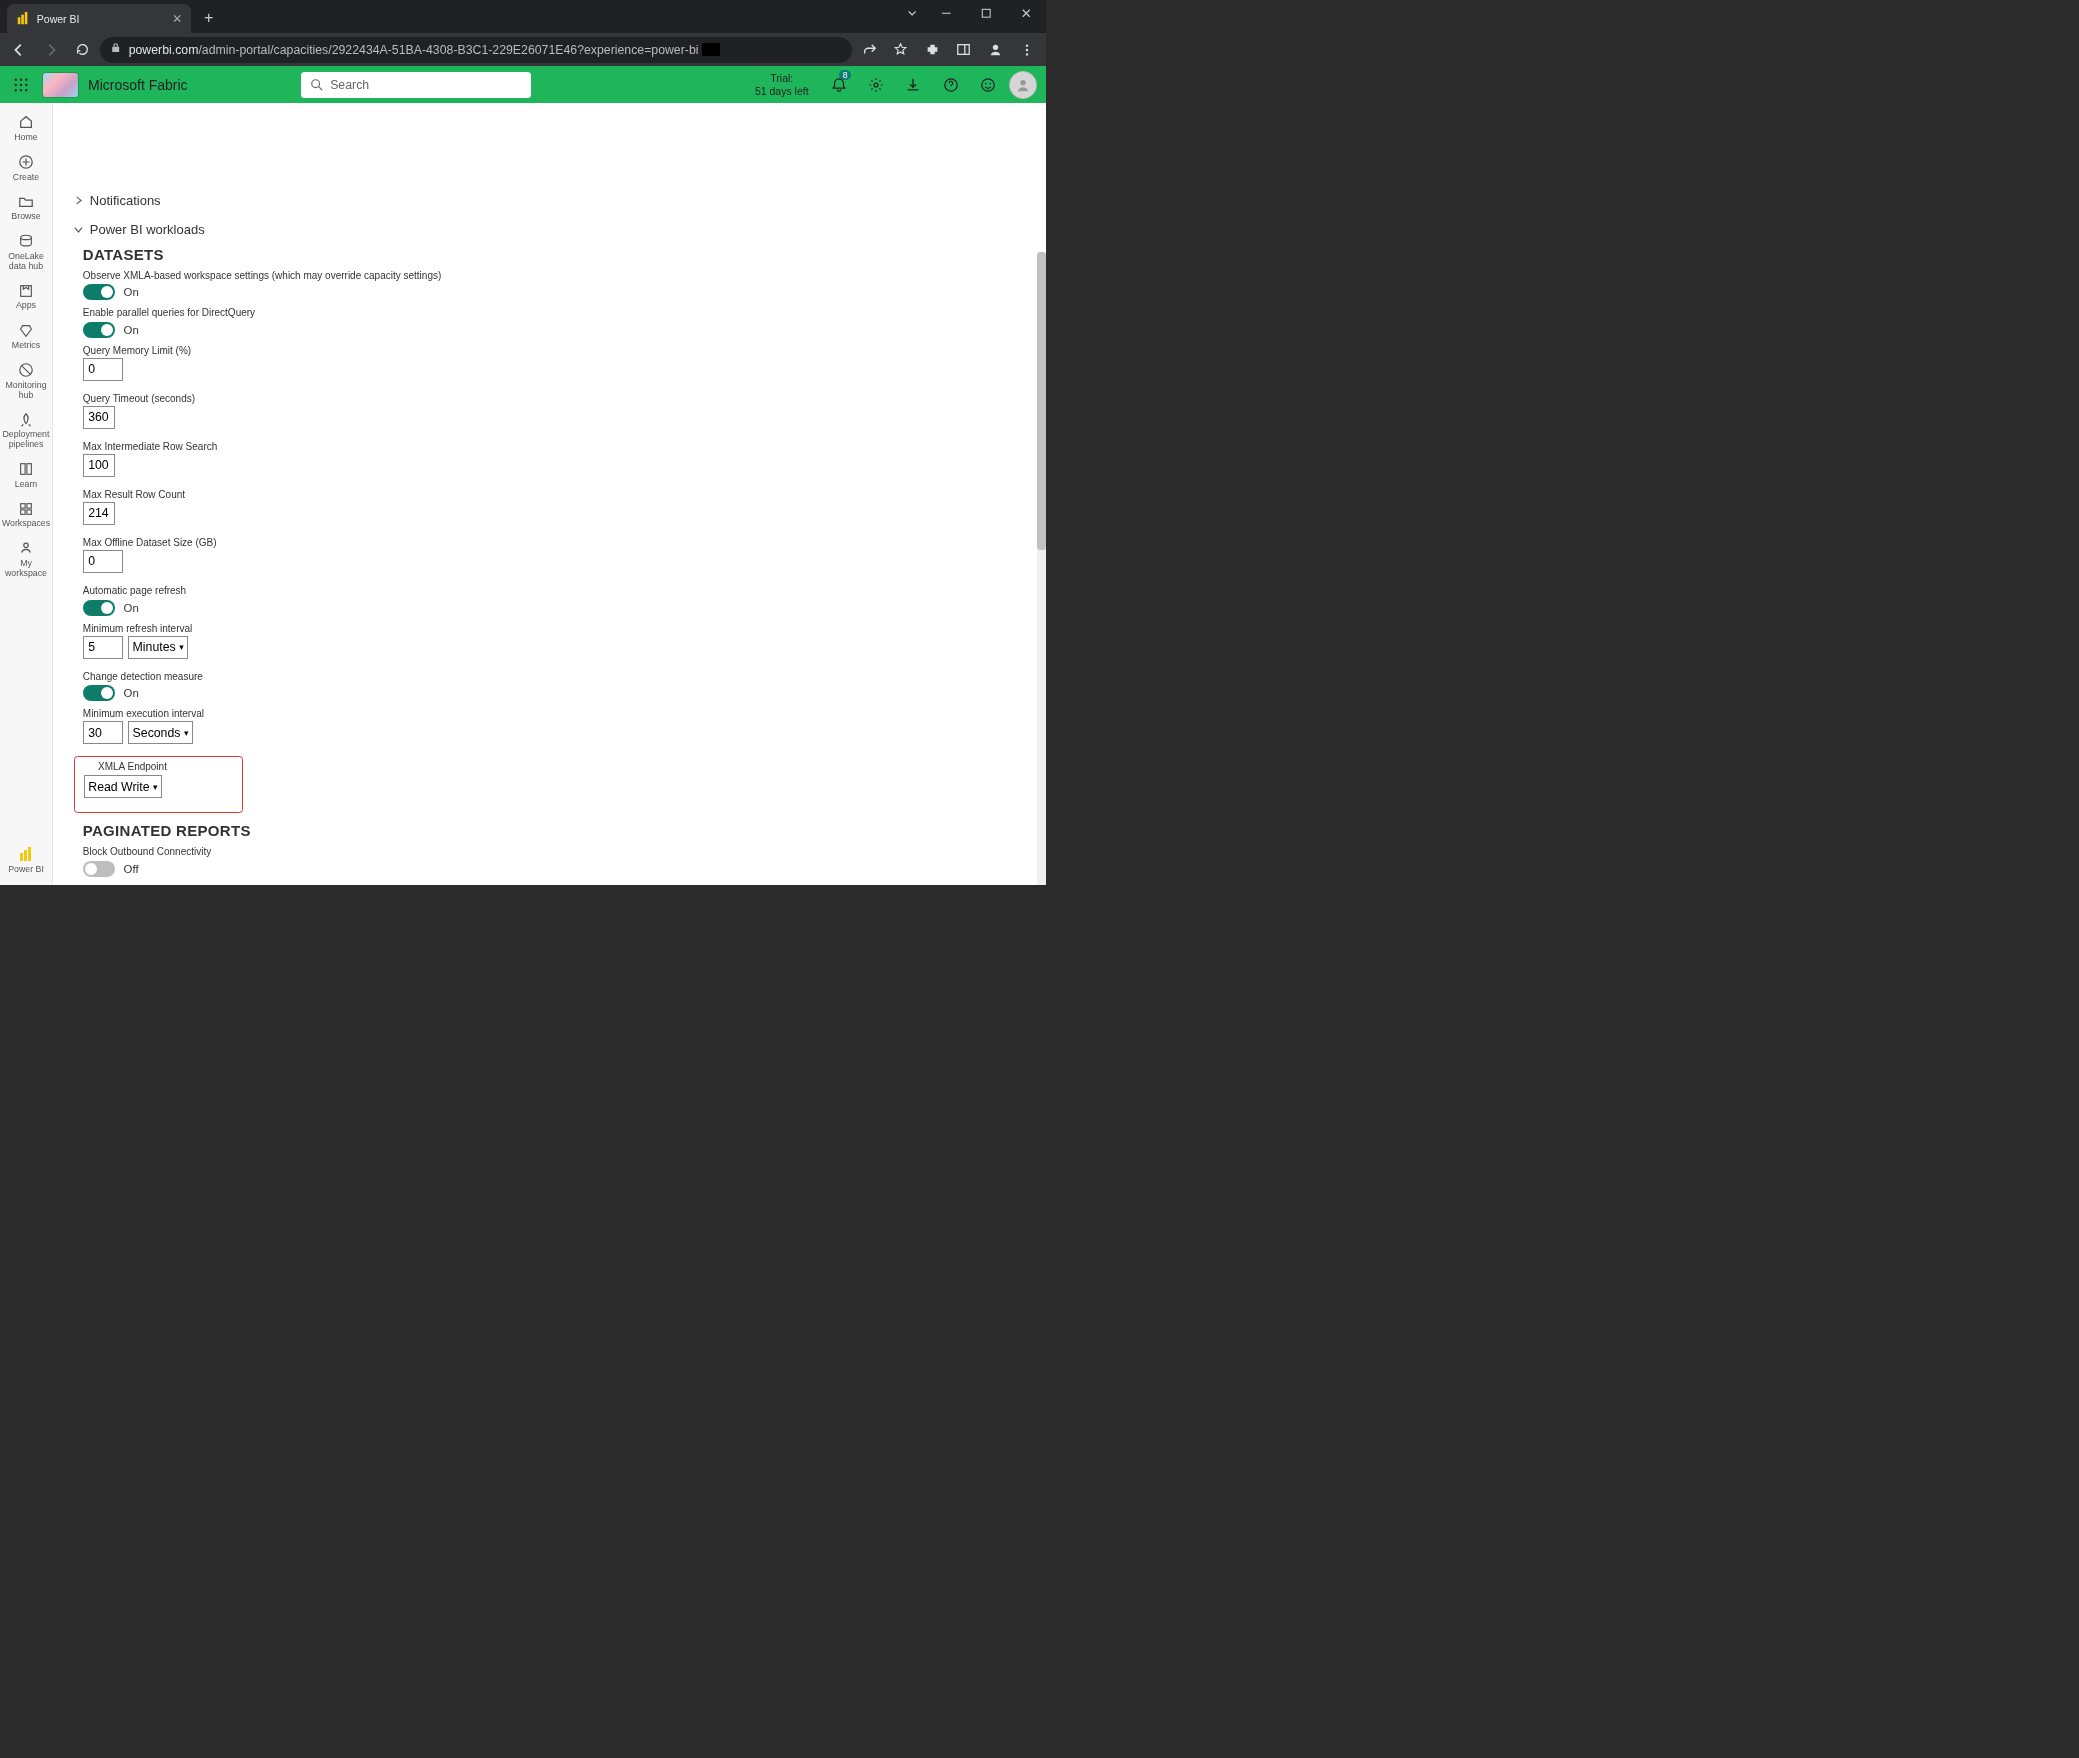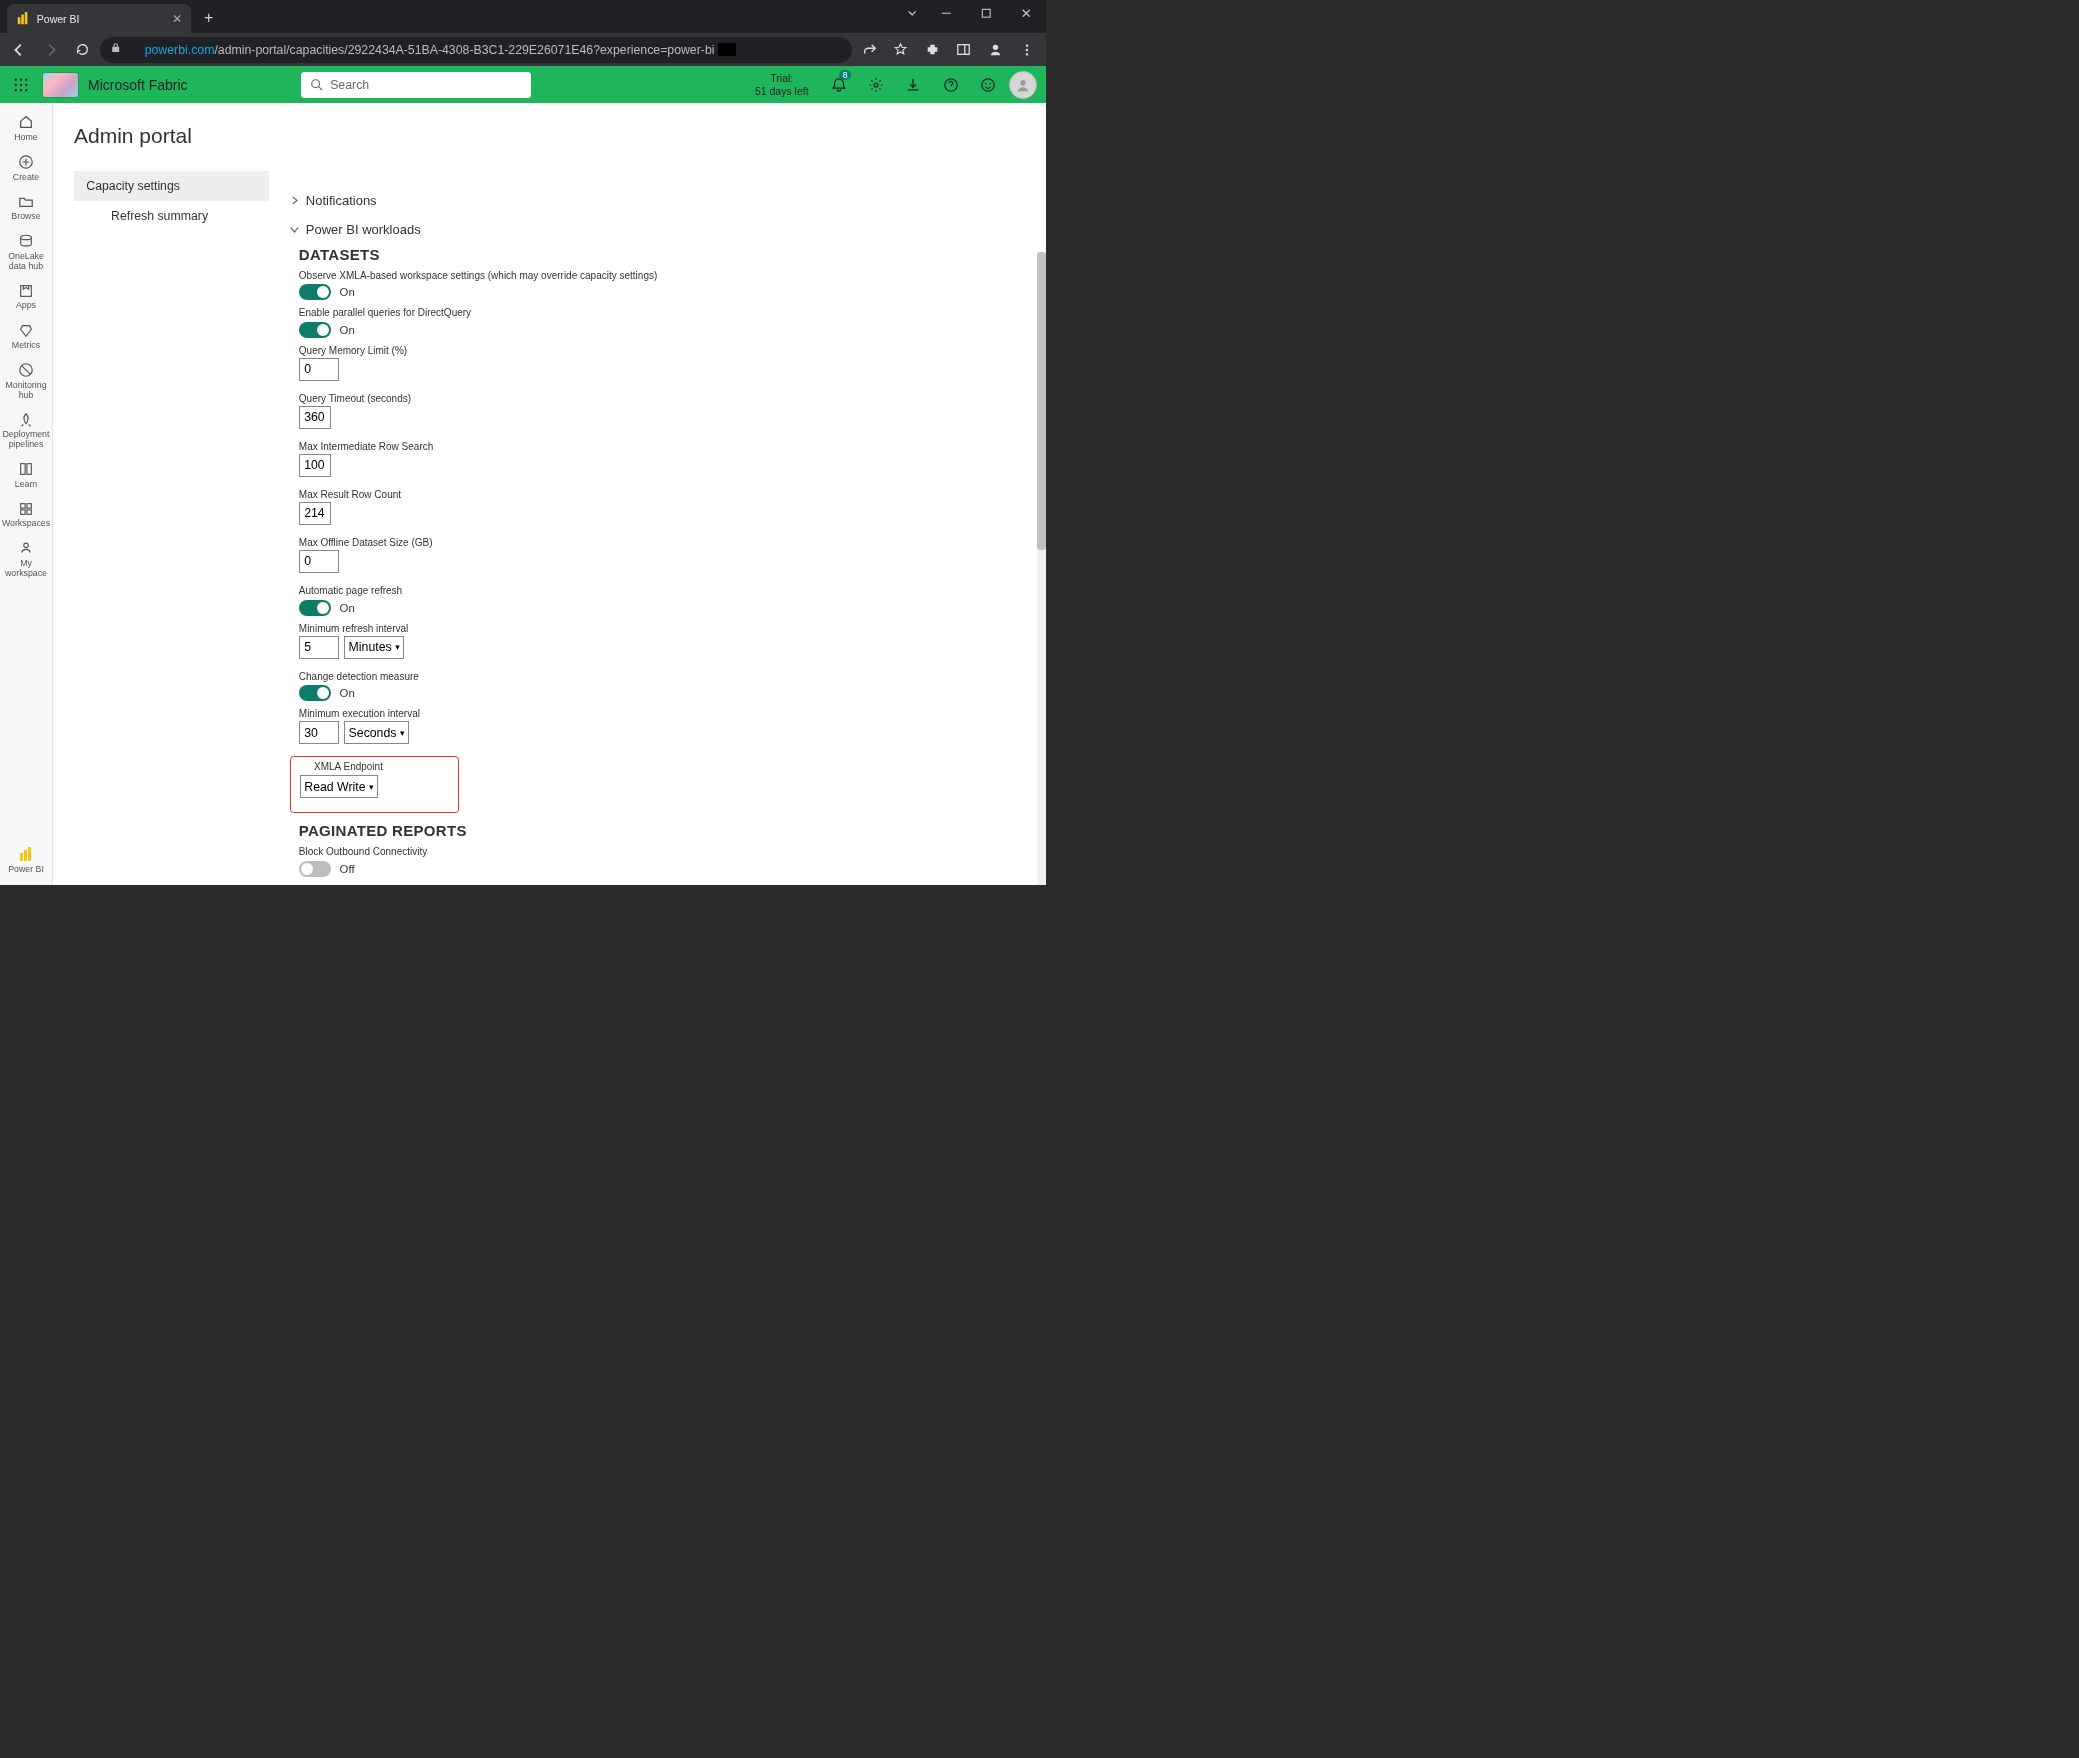--- a/index.html
+++ b/index.html
@@ -12,21 +12,21 @@
   .newtab { width: 24.6px; height: 24.6px; display: flex; align-items: center; justify-content: center; margin-top: 5.3px; margin-left: 5.3px; color: #ccc; font-size: 16px; }
   .winctrls { margin-left: auto; display: flex; }
   .winctrls .wc { width: 40px; height: 26px; display: flex; align-items: center; justify-content: center; color: #ccc; }
   .winctrls .chev { width: 28px; }
   
   .addrbar { height: 33px; background: #35363a; display: flex; align-items: center; padding: 0 5.3px; gap: 3.5px; }
   .navbtn { width: 28px; height: 28px; display: flex; align-items: center; justify-content: center; color: #ccc; }
   .navbtn.dim { color: #666; }
   .omnibox { flex: 1; height: 26px; background: #202124; border-radius: 13px; display: flex; align-items: center; padding: 0 10.5px; color: #bbb; font-size: 12.3px; }
   .omnibox .lock { margin-right: 7px; }
-  .omnibox .urlmain { color: #0ea5e9; margin-left: 16px; }
+  .omnibox .urlmain { color: #e5e5e5; }
   .omnibox .blot { width: 17.6px; height: 12.3px; background: #000; margin-left: 3.5px; }
   .righticons { display: flex; gap: 3.5px; }
   .righticons .ic { width: 28px; height: 28px; display: flex; align-items: center; justify-content: center; color: #ddd; }
   
   .suitebar { height: 37px; background: #1fb65b; display: flex; align-items: center; padding: 0 8.8px; gap: 8.8px; color: #222; }
   .waffle { width: 24.6px; height: 24.6px; display: flex; align-items: center; justify-content: center; }
   .logo { width: 37px; height: 26px; border-radius: 3.5px; background: linear-gradient(135deg,#a0d8ef,#ffb6c1,#c8a2c8,#9ad1f2); border: 0.9px solid #169c4a; }
   .product { font-size: 14px; color: #222; }
   .searchwrap { margin-left: 105px; }
   .searchbox { width: 230px; height: 26px; background: #fff; border-radius: 3.5px; display: flex; align-items: center; padding: 0 8.8px; color: #666; font-size: 12.3px; }
@@ -361,27 +361,20 @@
             <rect x="6" y="4" width="3" height="11" fill="#f2c811"></rect>
             <rect x="10" y="1" width="3" height="14" fill="#f2c811"></rect>
           </svg>
         </span>
         <span>Power BI</span>
       </div>
   </div>
 
   <div class="main">
 
-    <div class="sidepane">
-      <div class="pagetitle">Admin portal</div>
-      <div class="navlist">
-        <div class="nitem active">Capacity settings</div>
-        <div class="nitem sub">Refresh summary</div>
-      </div>
-    </div>
 
     <div class="contentcol">
       <div class="scrollarea">
 
         <div style="height:74px"></div>
 
         <div class="section">
           <span class="caret"><svg width="8.8" height="8.8" viewBox="0 0 10 10">
                 <path d="M3 1l5 4-5 4" stroke="#555" fill="none" stroke-width="1.3"></path>
               </svg></span>

